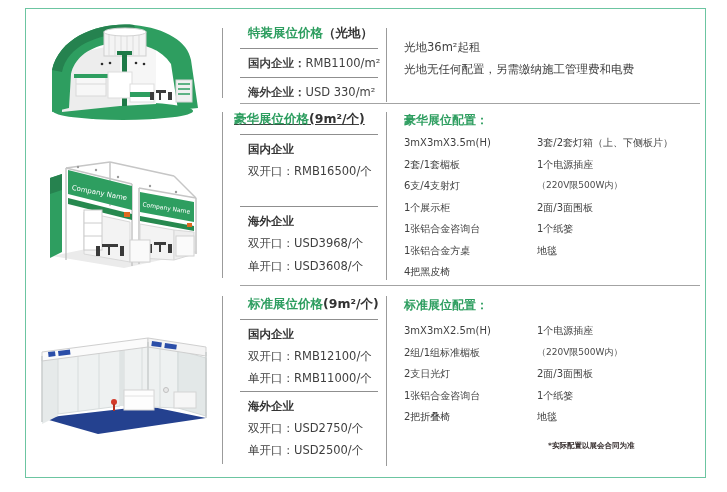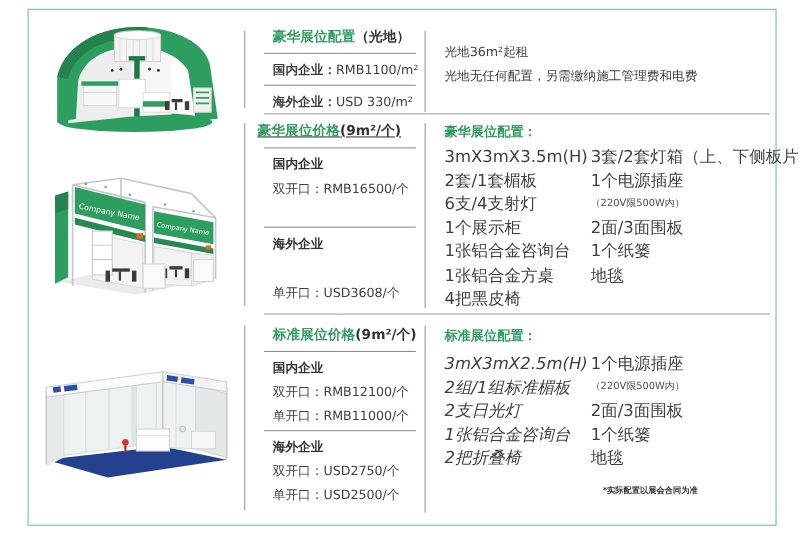--- a/index.html
+++ b/index.html
@@ -19,21 +19,21 @@
   .sec-title .dark { color:#333333; }
   .cfg-title { font-size:12px; font-weight:bold; color:#2e9e60; white-space:nowrap; }
   .price-row { font-size:11.5px; white-space:nowrap; color:#3f3f3f; }
   .price-row .lbl { font-weight:bold; }
   .grp-head { font-size:11.5px; font-weight:bold; color:#333333; white-space:nowrap; }
   .note { font-size:11.5px; color:#3f3f3f; white-space:nowrap; }
   .hline { height:1px; background:#8f8f8f; }
   .vline { width:1px; background:#9b9b9b; }
   .sep   { height:1px; background:#a3a3a3; }
   .cfg-col { display:flex; flex-direction:column; }
-  .cfg-col .item { height:21.5px; line-height:21.5px; font-size:15px; white-space:nowrap; color:#3f3f3f; }
+  .cfg-col .item { height:21.5px; line-height:21.5px; font-size:10px; white-space:nowrap; color:#3f3f3f; }
   .cfg-col .item.small { font-size:9px; color:#4a4a4a; }
   .footnote { font-size:7.5px; font-weight:bold; color:#3a3232; white-space:nowrap; }
 </style>
 </head>
 <body>
 
 <div class="stage">
   <div class="frame"></div>
 
   <svg class="abs" style="left:38px;top:20px;" width="170" height="104" viewBox="0 0 170 104">
@@ -76,21 +76,21 @@
     <g stroke="#2e9e60" stroke-width="1.5">
       <line x1="140" y1="64" x2="152" y2="64"></line>
         <line x1="140" y1="69" x2="152" y2="69"></line>
         <line x1="140" y1="74" x2="152" y2="74"></line>
     </g>
   </svg>
 
   <div class="abs vline" style="left:222px;top:28px;height:70px;"></div>
 
   <div class="abs sec-title" style="left:248px;top:25px;">
-    <span class="green">豪华展位配置</span><span class="dark">（光地）</span>
+    <span class="green">特装展位价格</span><span class="dark">（光地）</span>
   </div>
   <div class="abs hline" style="left:240px;top:48px;width:138px;"></div>
   <div class="abs price-row" style="left:248px;top:56px;">
     <span class="lbl">国内企业：</span><span>RMB1100/m²</span>
   </div>
   <div class="abs hline" style="left:240px;top:77px;width:138px;"></div>
   <div class="abs price-row" style="left:248px;top:85px;">
     <span class="lbl">海外企业：</span><span>USD 330/m²</span>
   </div>
 
@@ -154,20 +154,21 @@
   <div class="abs vline" style="left:222px;top:112px;height:166px;"></div>
 
   <div class="abs sec-title" style="left:234px;top:111px;text-decoration:underline;">
     <span class="green">豪华展位价格</span><span class="dark">(9m²/个)</span>
   </div>
   <div class="abs hline" style="left:240px;top:134px;width:138px;"></div>
   <div class="abs grp-head" style="left:248px;top:142px;">国内企业</div>
   <div class="abs price-row" style="left:248px;top:164px;">双开口：RMB16500/个</div>
   <div class="abs hline" style="left:240px;top:206px;width:138px;"></div>
   <div class="abs grp-head" style="left:248px;top:214px;">海外企业</div>
+  <div class="abs price-row" style="left:248px;top:236px;">双开口：USD3968/个</div>
   <div class="abs price-row" style="left:248px;top:259px;">单开口：USD3608/个</div>
 
   <div class="abs vline" style="left:386px;top:112px;height:168px;"></div>
   <div class="abs cfg-title" style="left:404px;top:112px;">豪华展位配置：</div>
   <div class="abs cfg-col" style="left:404px;top:132px;">
     <div class="item">3mX3mX3.5m(H)</div>
     <div class="item">2套/1套楣板</div>
     <div class="item">6支/4支射灯</div>
     <div class="item">1个展示柜</div>
     <div class="item">1张铝合金咨询台</div>
@@ -228,21 +229,21 @@
   <div class="abs grp-head" style="left:248px;top:327px;">国内企业</div>
   <div class="abs price-row" style="left:248px;top:349px;">双开口：RMB12100/个</div>
   <div class="abs price-row" style="left:248px;top:371px;">单开口：RMB11000/个</div>
   <div class="abs hline" style="left:240px;top:391px;width:138px;"></div>
   <div class="abs grp-head" style="left:248px;top:399px;">海外企业</div>
   <div class="abs price-row" style="left:248px;top:421px;">双开口：USD2750/个</div>
   <div class="abs price-row" style="left:248px;top:443px;">单开口：USD2500/个</div>
 
   <div class="abs vline" style="left:386px;top:296px;height:170px;"></div>
   <div class="abs cfg-title" style="left:404px;top:297px;font-family:Liberation Serif, serif;">标准展位配置：</div>
-  <div class="abs cfg-col" style="left:404px;top:320px;font-style:italic;">
+  <div class="abs cfg-col" style="left:404px;top:320px;">
     <div class="item">3mX3mX2.5m(H)</div>
     <div class="item">2组/1组标准楣板</div>
     <div class="item">2支日光灯</div>
     <div class="item">1张铝合金咨询台</div>
     <div class="item">2把折叠椅</div>
   </div>
   <div class="abs cfg-col" style="left:537px;top:320px;">
     <div class="item">1个电源插座</div>
     <div class="item small">（220V限500W内）</div>
     <div class="item">2面/3面围板</div>

